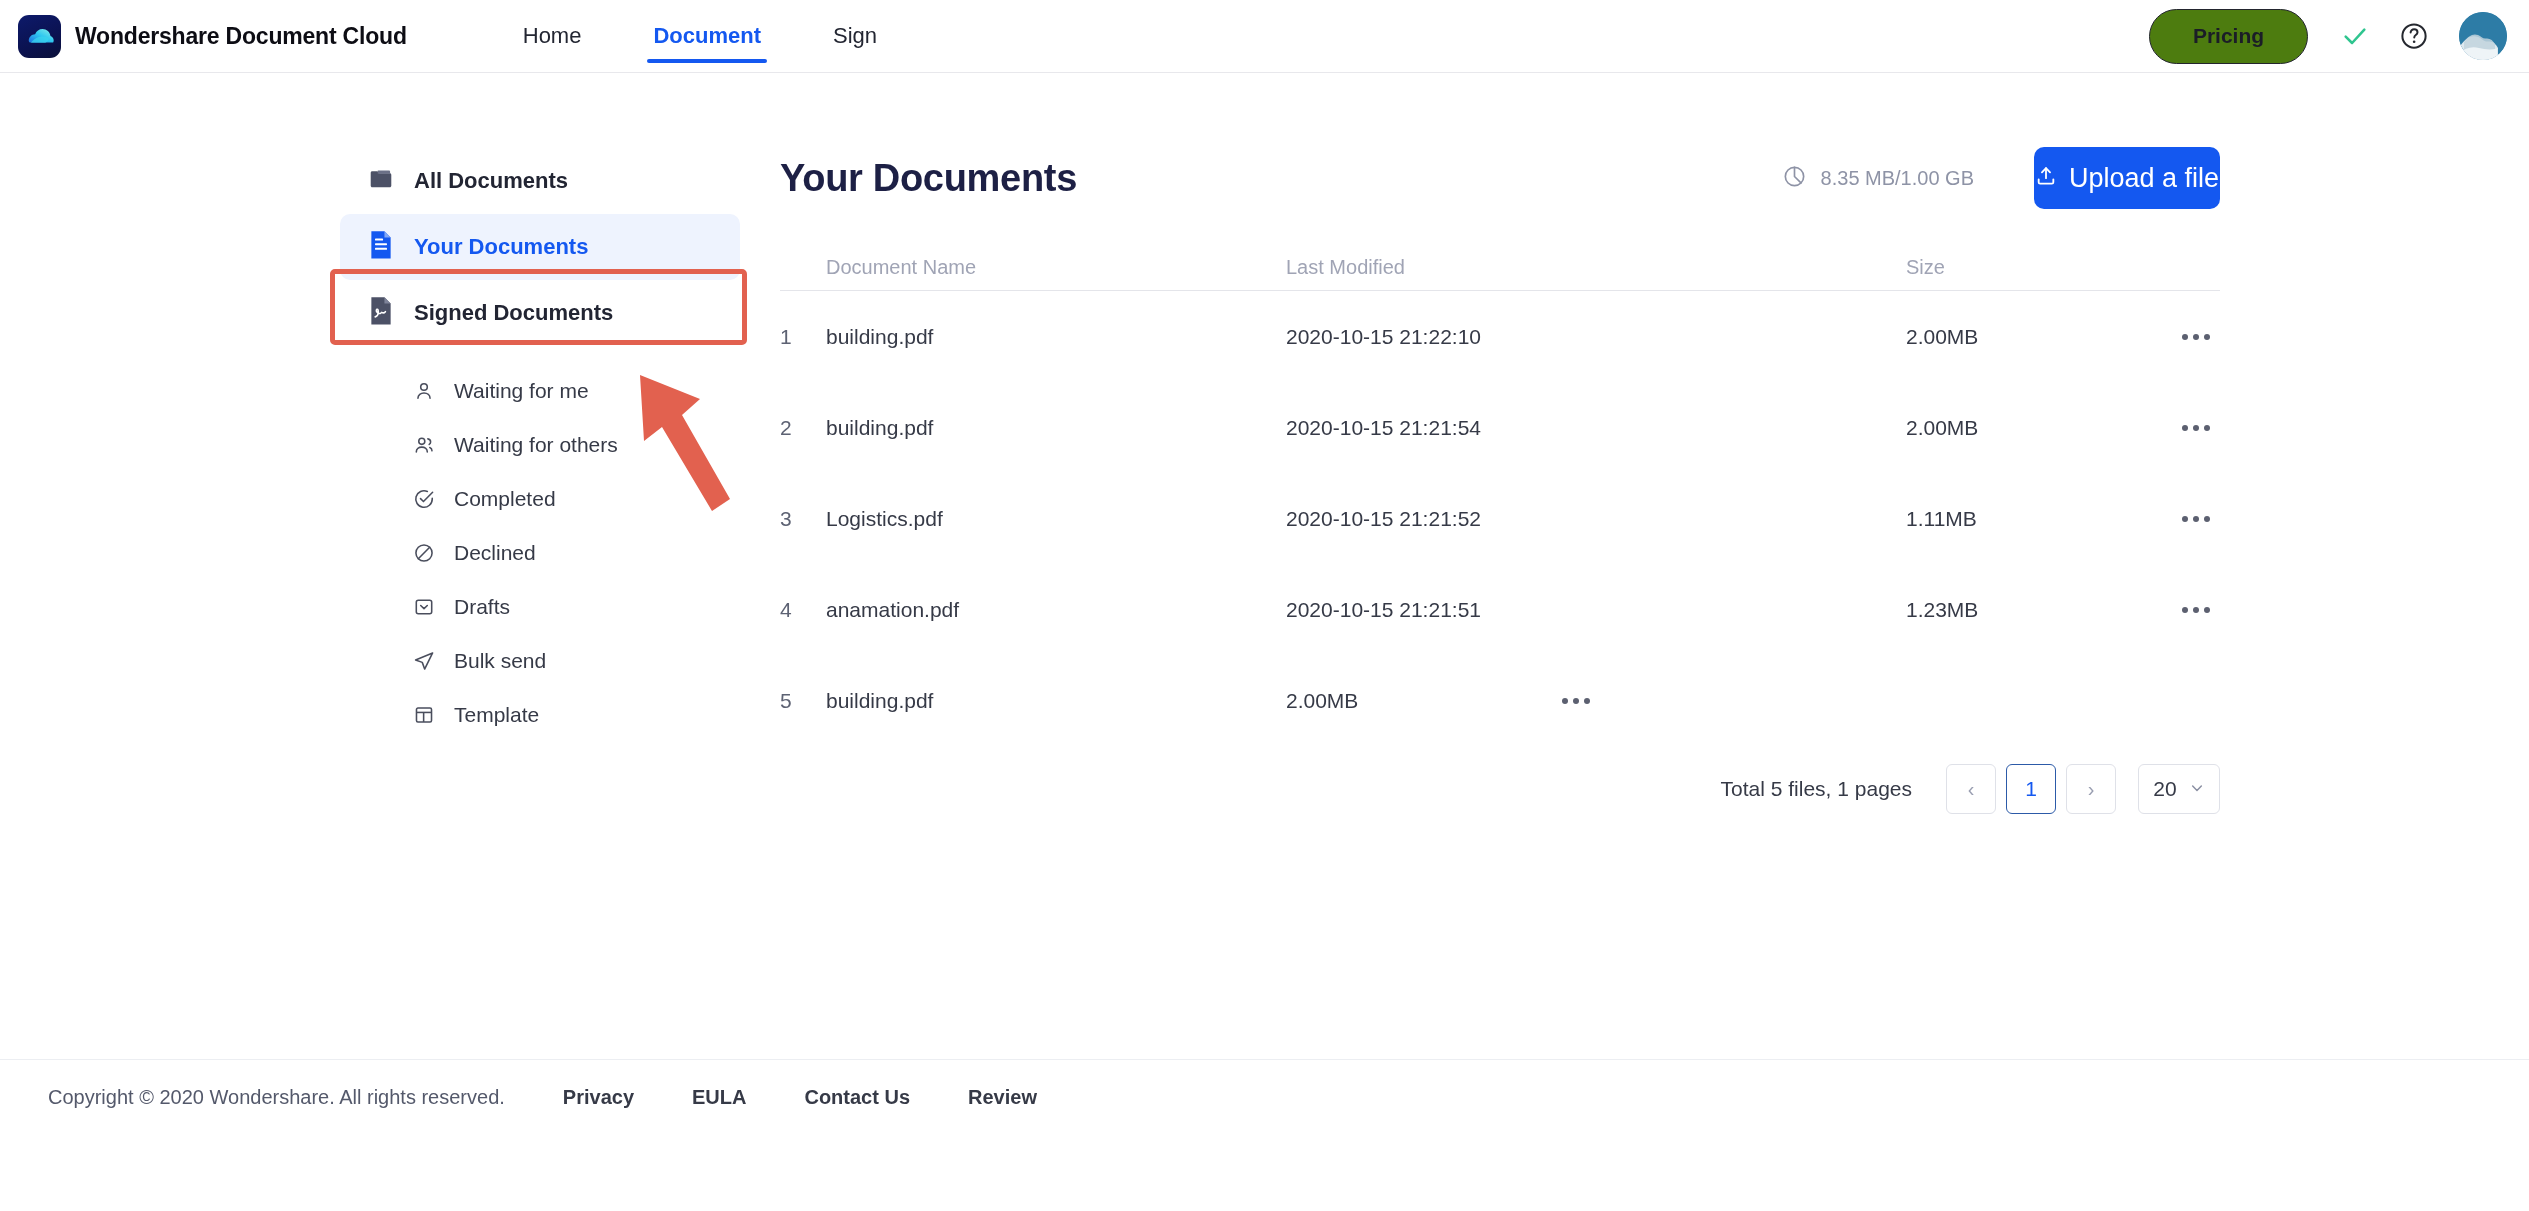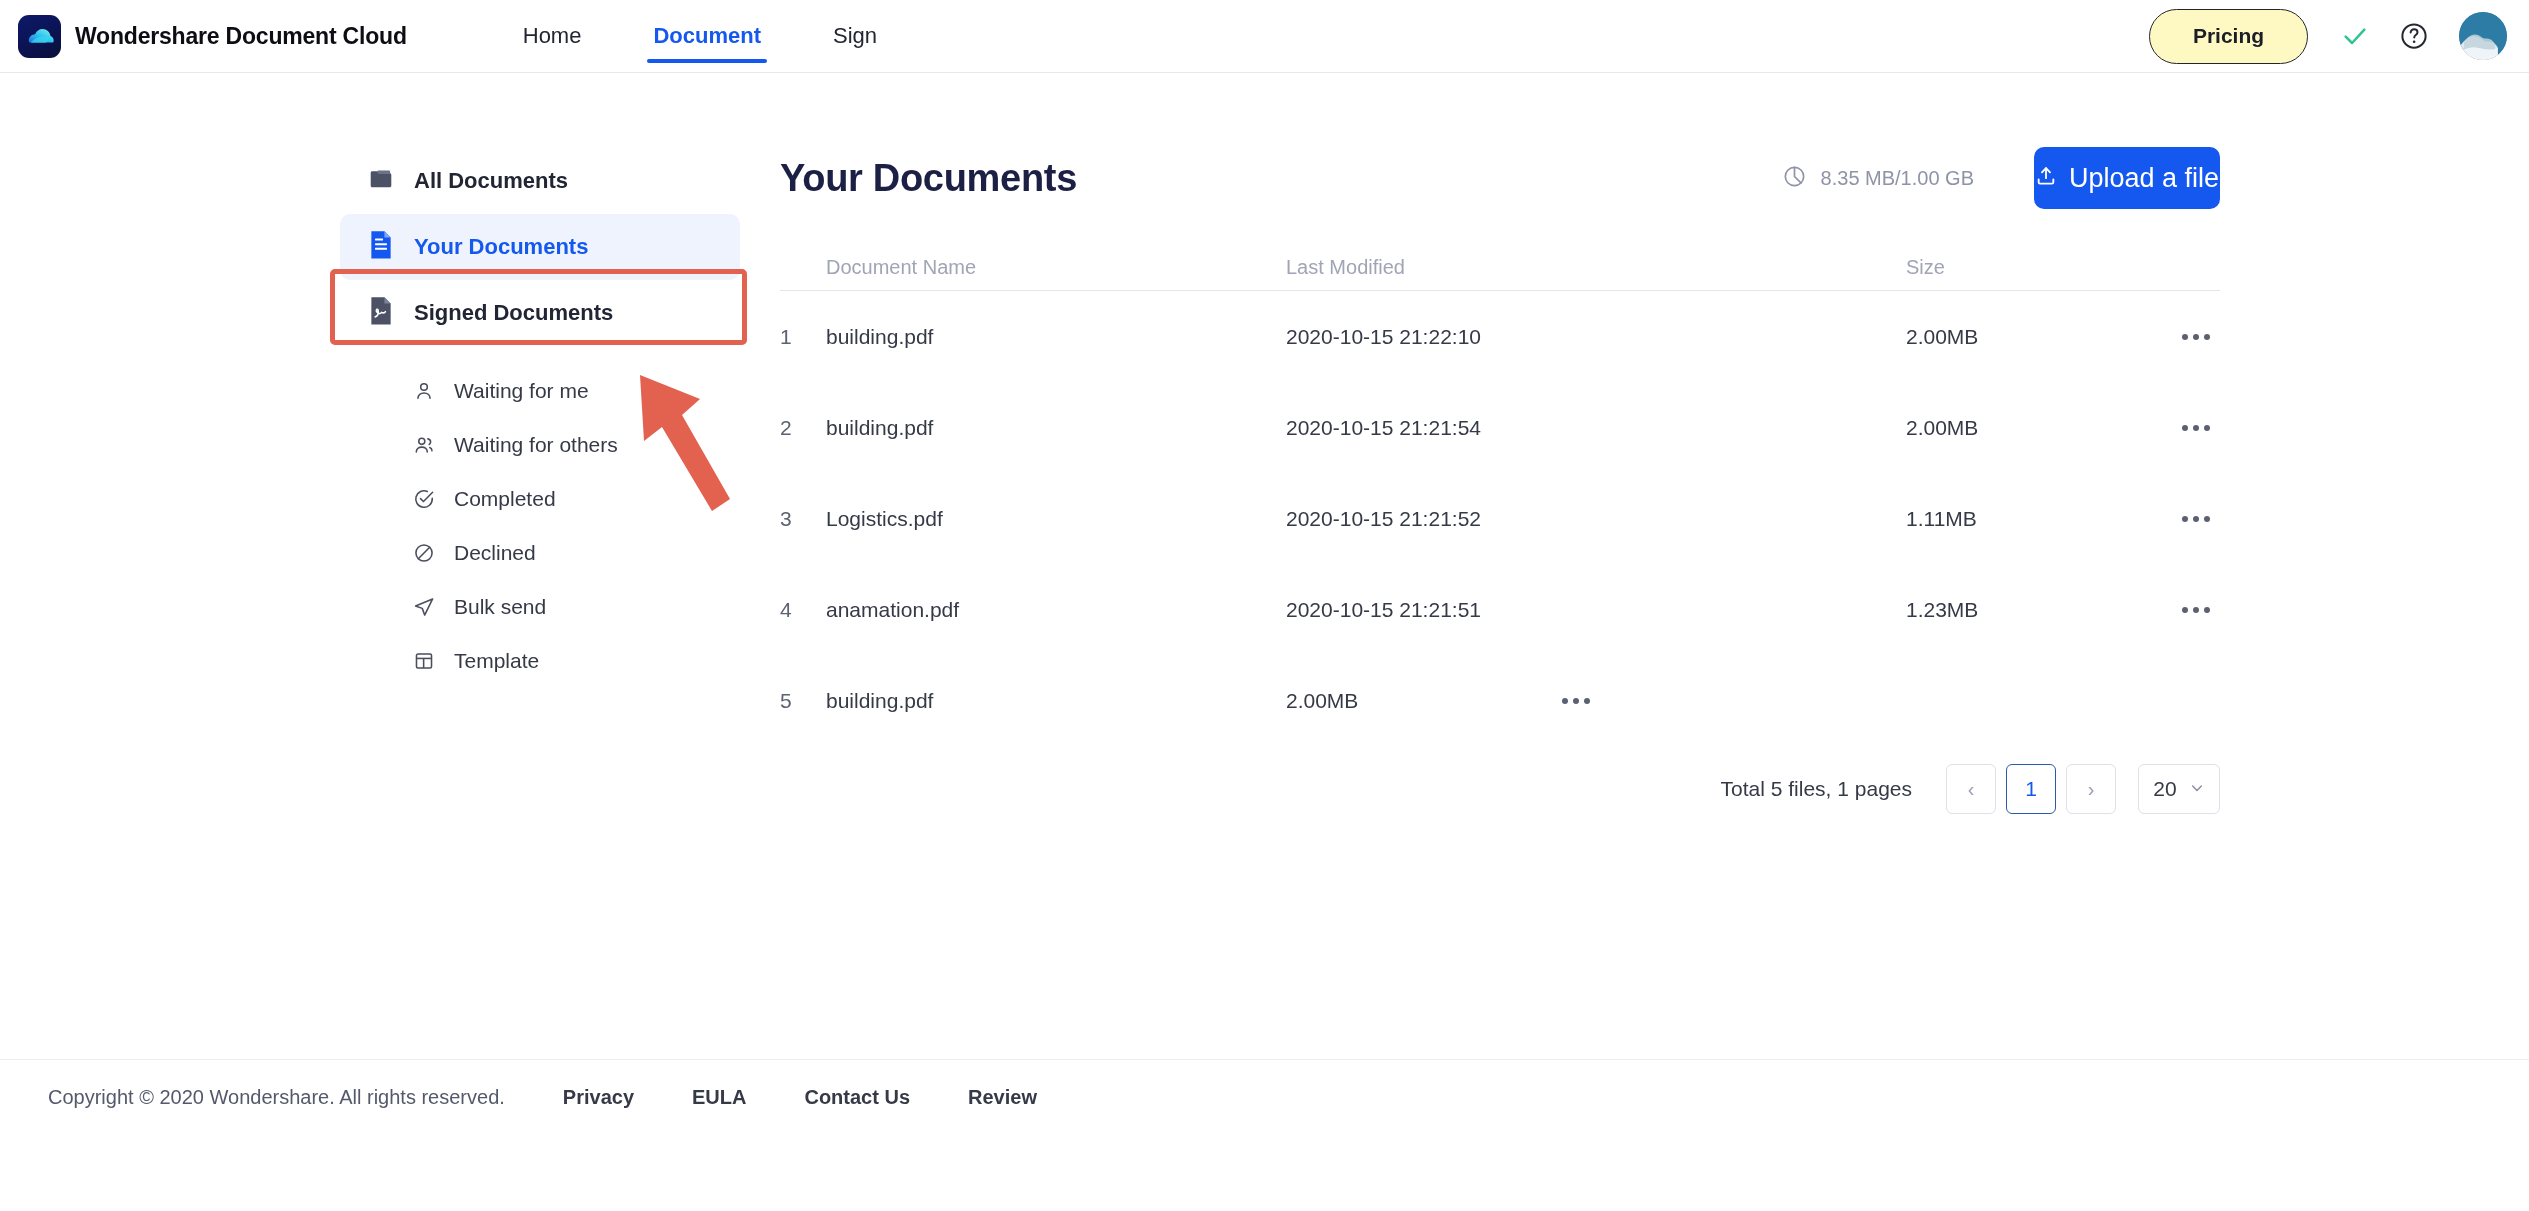--- a/index.html
+++ b/index.html
@@ -41,21 +41,21 @@
   .nav-item.active { color: #1458f0; font-weight: bold; }
   .nav-item.active::after {
     content: ""; position: absolute; bottom: 10px; left: 16px; right: 16px;
     height: 4px; background: #1458f0; border-radius: 2px;
   }
   .header-right {
     margin-left: auto; display: flex; align-items: center; margin-right: 22px;
   }
   .pricing-btn {
     width: 159px; height: 55px; border-radius: 28px;
-    border: 1.5px solid #23252e; background: #fef9c3;
+    border: 1.5px solid #23252e; background: #4d7c0f;
     font-size: 21px; font-weight: bold; color: #1b1d27;
     display: flex; align-items: center; justify-content: center;
     cursor: pointer;
     text-align: right;
   }
   .check-icon { margin-left: 33px; display: flex; align-items: center; cursor: pointer; }
   .help-icon  { margin-left: 30px; display: flex; align-items: center; cursor: pointer; }
   .avatar {
     margin-left: 30px; width: 48px; height: 48px; border-radius: 50%;
     overflow: hidden; cursor: pointer;
@@ -285,20 +285,29 @@
     <div class="side-sub">
       <span class="sub-icon">
         <svg width="22" height="22" viewBox="0 0 24 24" fill="none" stroke="#4a4e5d" stroke-width="1.7" stroke-linecap="round" aria-hidden="true">
           <circle cx="12" cy="12" r="8.8"></circle>
             <line x1="5.8" y1="18.2" x2="18.2" y2="5.8"></line>
         </svg>
       </span>
       <span class="lbl">Declined</span>
     </div>
 
+    <div class="side-sub">
+      <span class="sub-icon">
+        <svg width="22" height="22" viewBox="0 0 24 24" fill="none" stroke="#4a4e5d" stroke-width="1.7" stroke-linecap="round" stroke-linejoin="round" aria-hidden="true">
+          <rect x="3.6" y="4.6" width="16.8" height="14.8" rx="2.2"></rect>
+          <path d="M8.4 10.4l3.6 3.4 3.6-3.4"></path>
+        </svg>
+      </span>
+      <span class="lbl">Drafts</span>
+    </div>
 
     <div class="side-sub">
       <span class="sub-icon">
         <svg width="22" height="22" viewBox="0 0 24 24" fill="none" stroke="#4a4e5d" stroke-width="1.7" stroke-linecap="round" stroke-linejoin="round" aria-hidden="true">
           <path d="M21.4 3.2L2.8 10.9l7.3 2.6 2.6 7.3z"></path>
         </svg>
       </span>
       <span class="lbl">Bulk send</span>
     </div>
 

